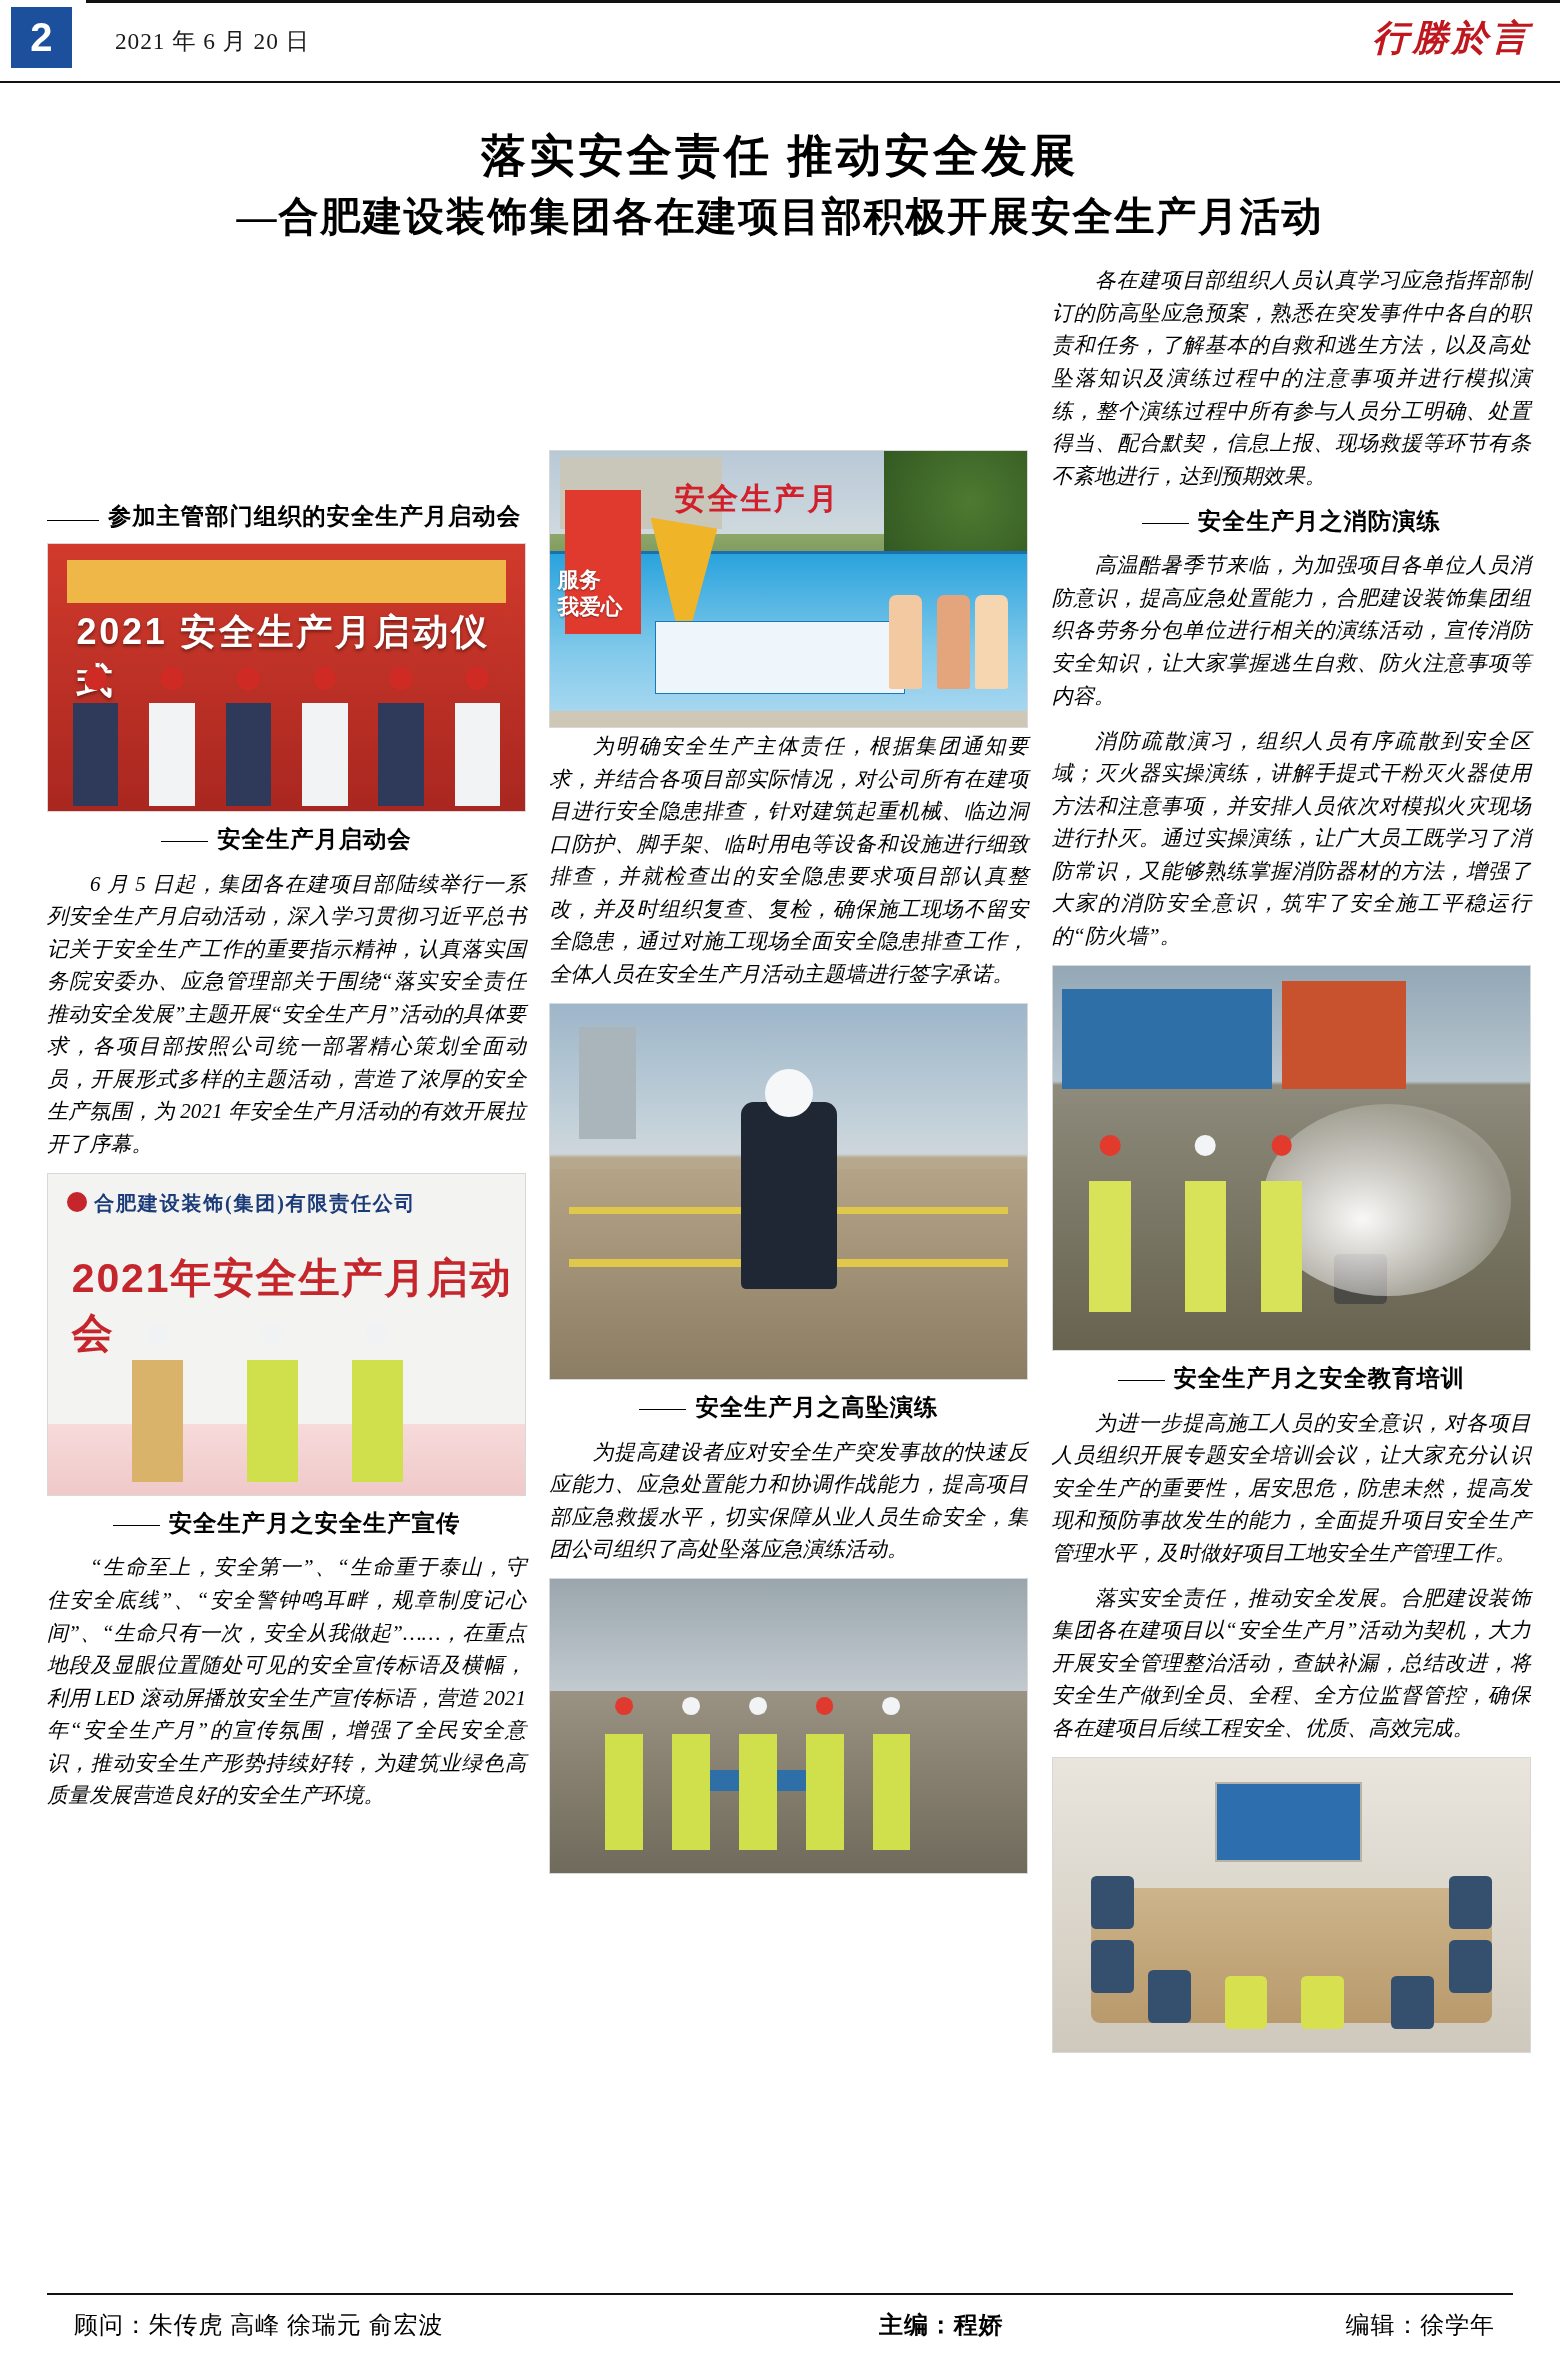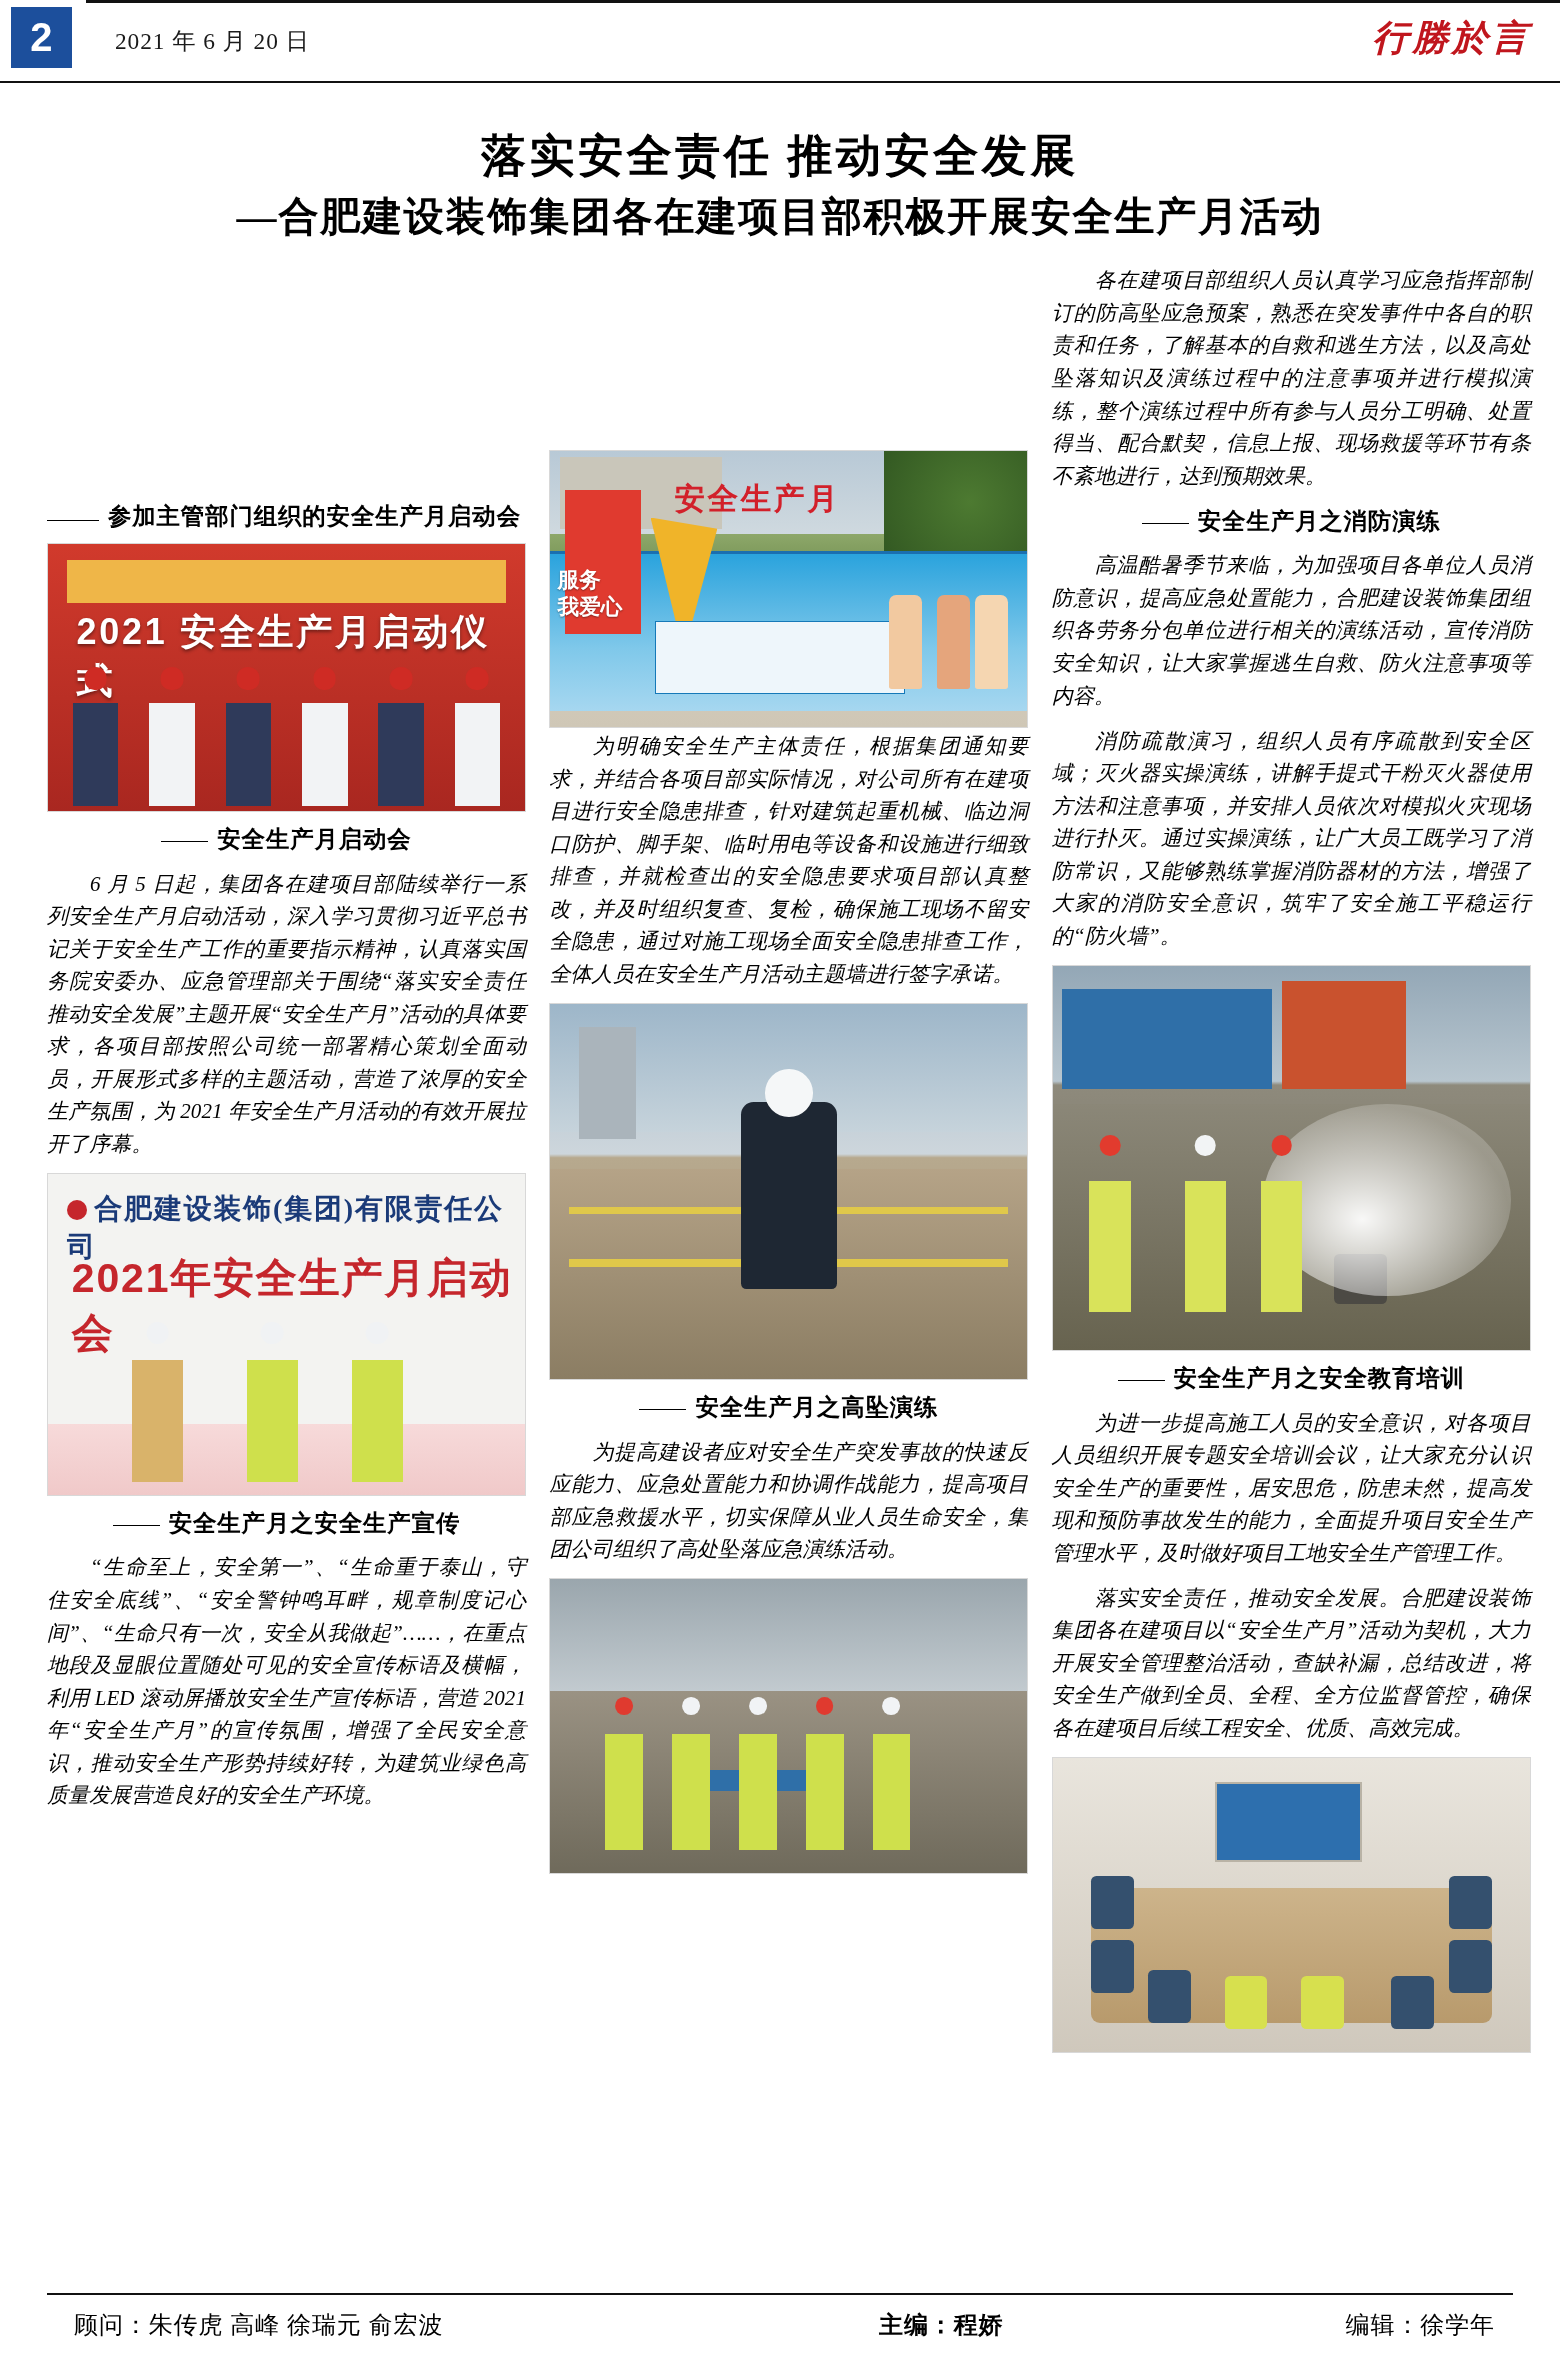--- a/index.html
+++ b/index.html
@@ -200,21 +200,21 @@
   .ph3 .tower { position:absolute; left:6%; top:6%; width:12%; height:30%; background:#aab4bb; }
   .ph3 .deck { position:absolute; left:0; right:0; bottom:0; height:56%; background:linear-gradient(#b5a387,#8b7d63); }
   .ph3 .rail { position:absolute; left:4%; right:4%; bottom:30%; height:7.2px; background:#e0c84a; }
   .ph3 .rail2 { position:absolute; left:4%; right:4%; bottom:44%; height:7.2px; background:#e0c84a; }
   .ph3 .worker { position:absolute; left:40%; bottom:24%; width:20%; height:50%; background:#1e2733; border-radius:12.6px 12.6px 5.4px 5.4px; }
   .ph3 .helmet { position:absolute; left:45%; bottom:70%; width:10%; padding-top:10%; background:#f5f7f8; border-radius:50%; }
 
   
   .ph4 { height: 323px; background:linear-gradient(#f2f2f0,#e6e7e4); }
   .ph4 .panel { position:absolute; inset:0; background:#f3f3f1; }
-  .ph4 .logobar { position:absolute; left:4%; top:5%; font-size:28px; color:#1a3a78; font-weight:bold; letter-spacing:1.8px; }
+  .ph4 .logobar { position:absolute; left:4%; top:5%; font-size:20px; color:#1a3a78; font-weight:bold; letter-spacing:1.8px; }
   .ph4 .logodot { display:inline-block; width:20px; height:20px; background:#c5262c; border-radius:50%; margin-right:7.2px; vertical-align:-1.8px; }
   .ph4 .bigred { position:absolute; left:5%; top:24%; font-family:"Liberation Sans",sans-serif; font-size:41px; font-weight:bold; color:#c5262c; letter-spacing:1.8px; }
   .ph4 .skyline { position:absolute; left:0; right:0; bottom:0; height:22%; background:linear-gradient(#f7dada,#f0c9c9); }
   .ph4 .wk { position:absolute; bottom:4%; width:14%; height:50%; }
   .ph4 .wk .h { position:absolute; left:50%; transform:translateX(-50%); top:0; width:34%; padding-top:34%; background:#f0f2f4; border-radius:50%; }
   .ph4 .wk .v { position:absolute; left:12%; right:12%; top:24%; bottom:0; background:#cfe04c; }
   .ph4 .w1 { left:16%; } .ph4 .w2 { left:40%; } .ph4 .w3 { left:62%; }
   .ph4 .w1 .v { background:#d9b36a; }
 
   

